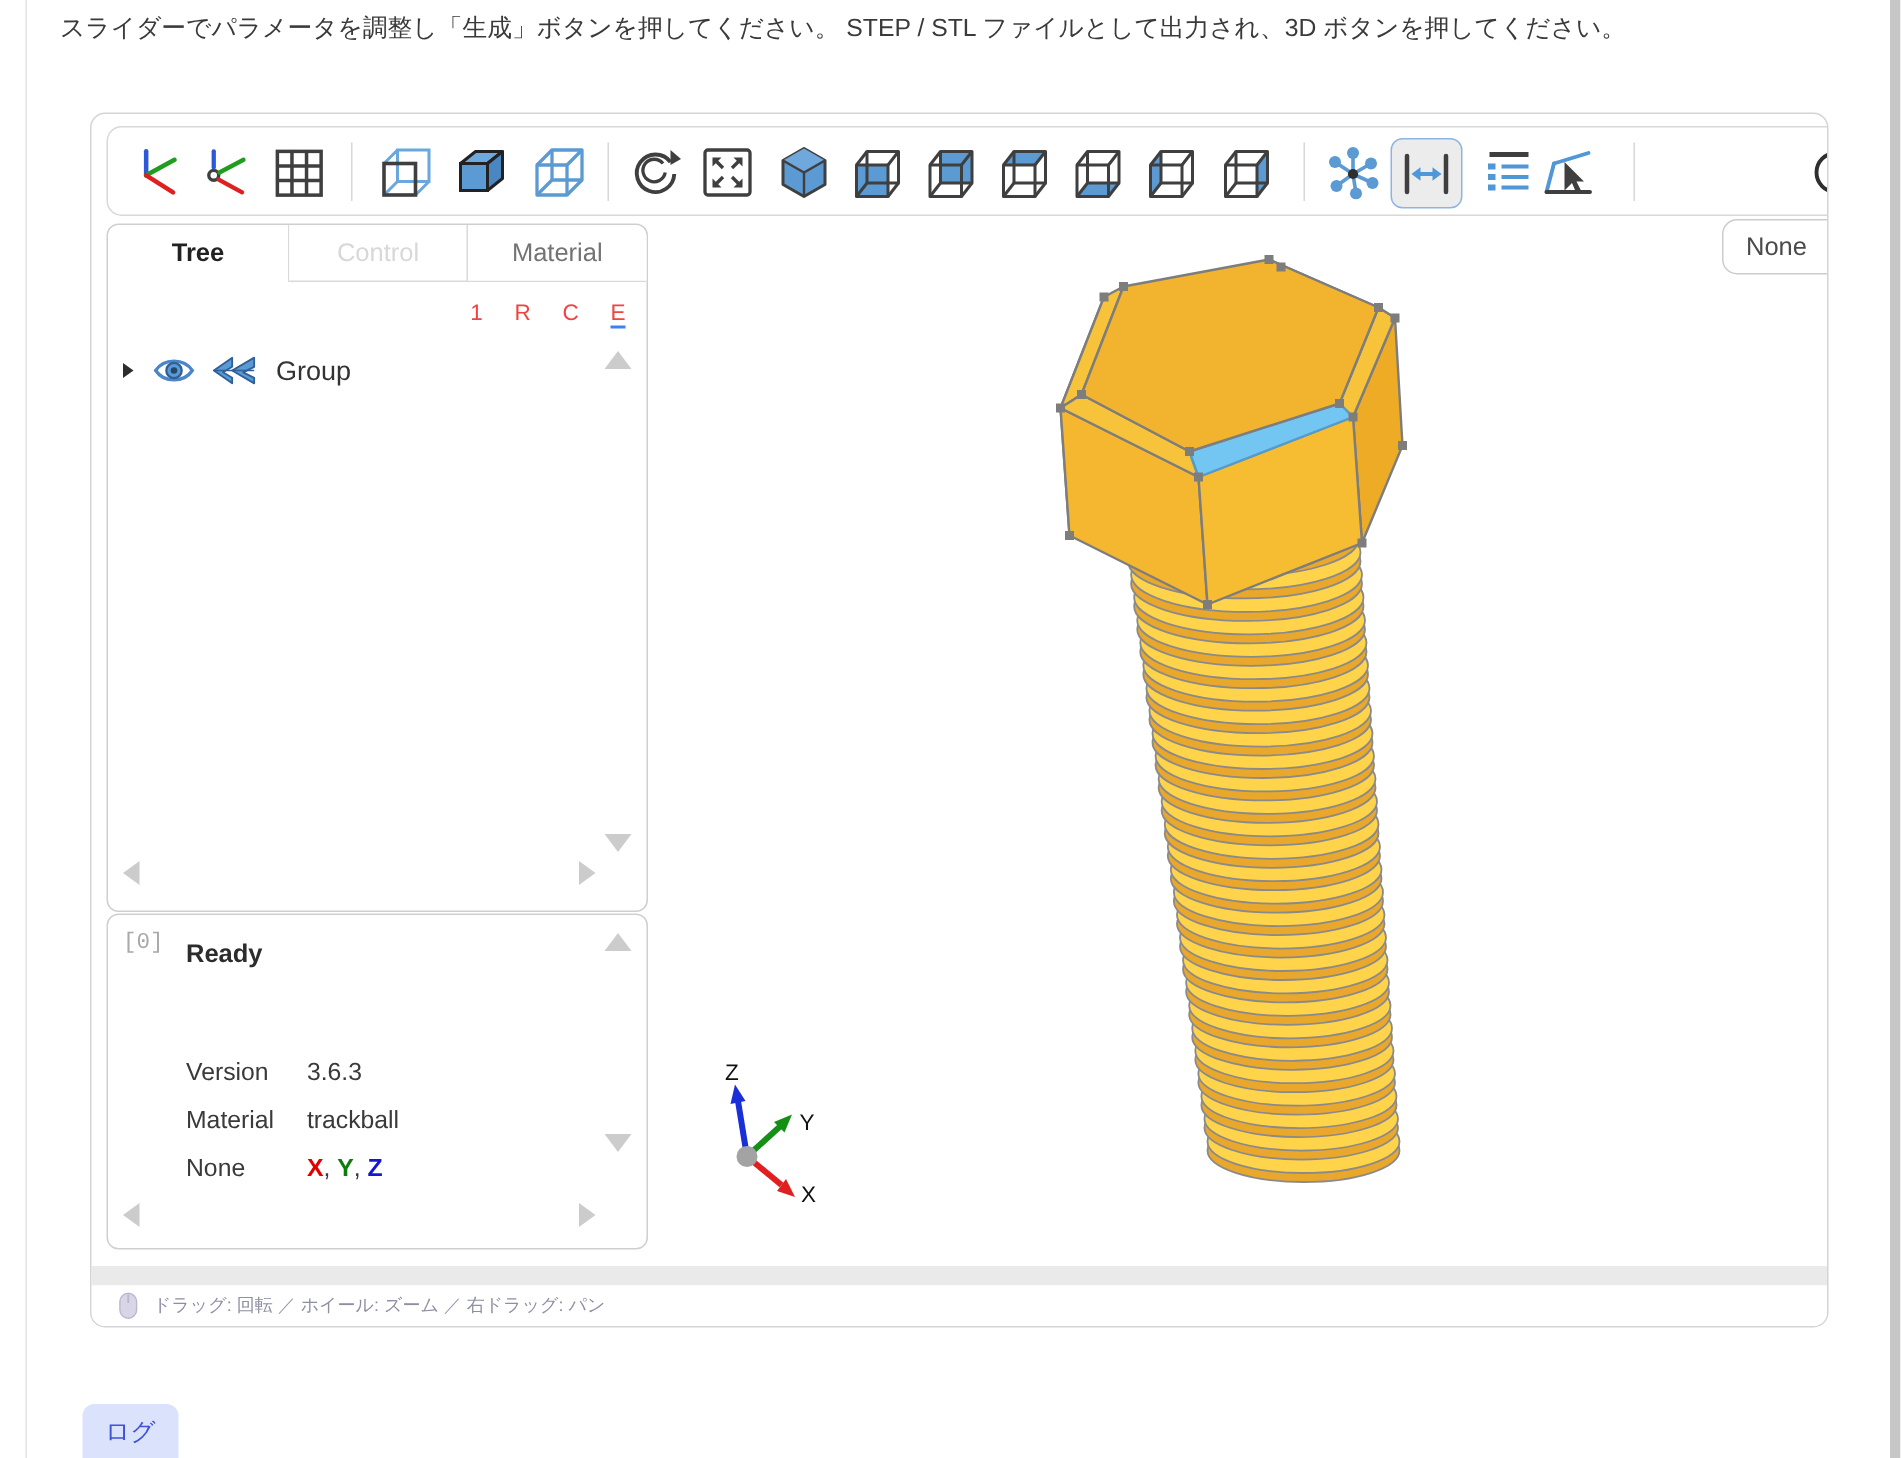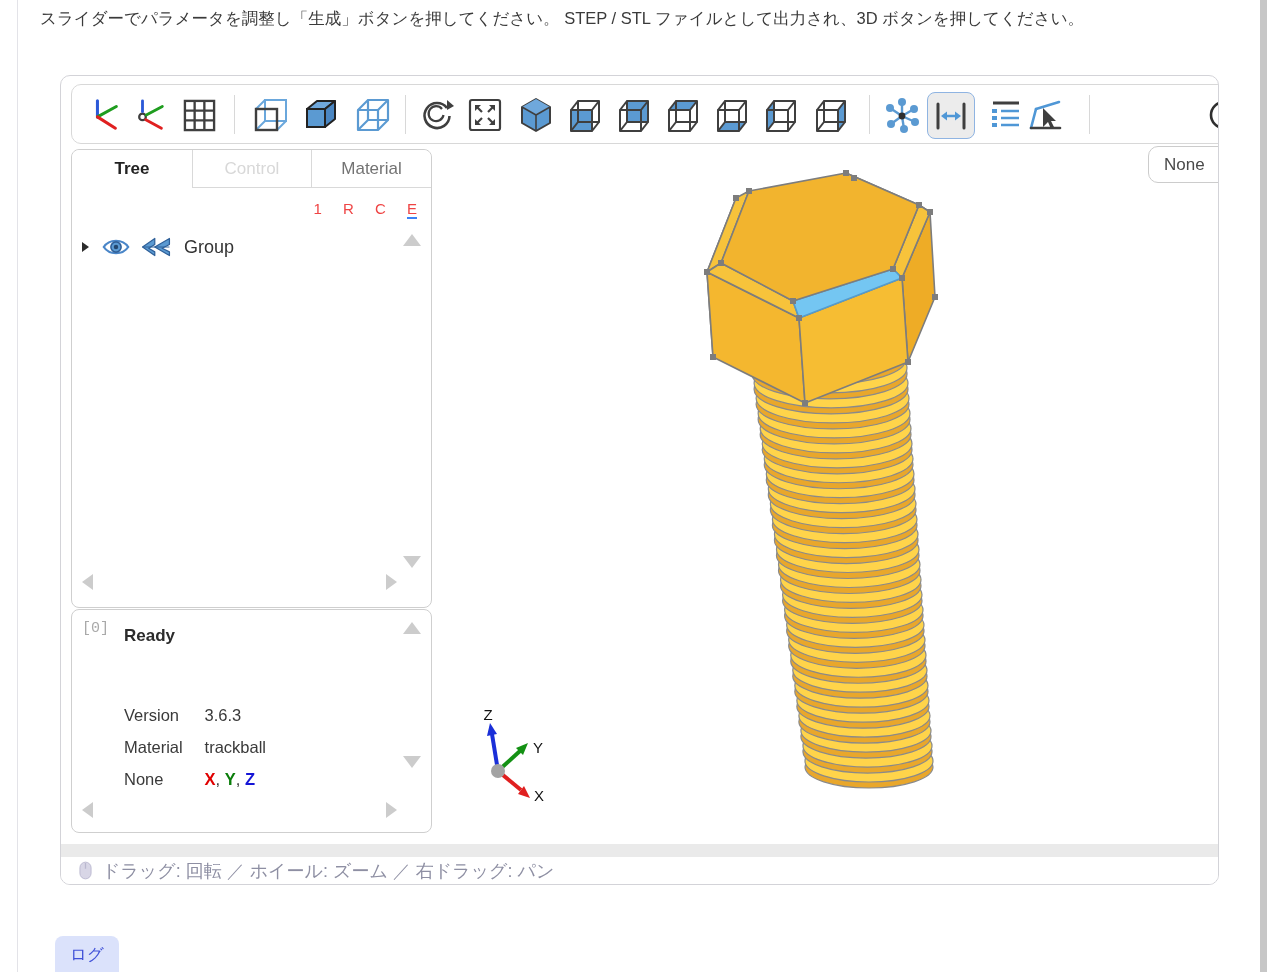--- a/index.html
+++ b/index.html
@@ -42,21 +42,21 @@
   #ready-line{position:absolute;left:52px;top:16px;font-size:17px;font-weight:bold;color:#2c2c2c;}
   .srow{position:absolute;left:52px;font-size:16.5px;color:#3a3a3a;}
   .srow .lbl{display:inline-block;width:76px;margin-top:42px;}
   .ax{font-weight:bold;}
   
   #none-pill{position:absolute;left:1087px;top:70px;width:110px;height:37px;border:1px solid #ccc;border-radius:10px;
     background:#fff;font-size:17px;color:#4a4a4a;line-height:36px;padding-left:15px;box-sizing:border-box;}
   
   #vs-divider{position:absolute;left:0;top:768px;width:1157px;height:13px;background:#eaeaea;}
   #vs-bar{position:absolute;left:0;top:781px;width:1157px;height:27px;background:#fff;display:flex;align-items:center;}
-  #vs-hint{font-size:18px;color:#8e8fa3;margin-left:10px;}
+  #vs-hint{font-size:12px;color:#8e8fa3;margin-left:10px;}
   #vs-bar .micon{margin-left:18px;}
   
   #log-btn{left:55px;top:936px;background:#dbe2fb;color:#4152d8;font-size:16.5px;padding:8px 15px 12px 15px;
     border:none;border-radius:8px 8px 0 0;cursor:pointer;}
 </style>
 </head>
 <body>
 
 <div class="abs" id="card-border"></div>
 <div class="abs" id="instruction">スライダーでパラメータを調整し「生成」ボタンを押してください。 STEP / STL ファイルとして出力され、3D ボタンを押してください。</div>

